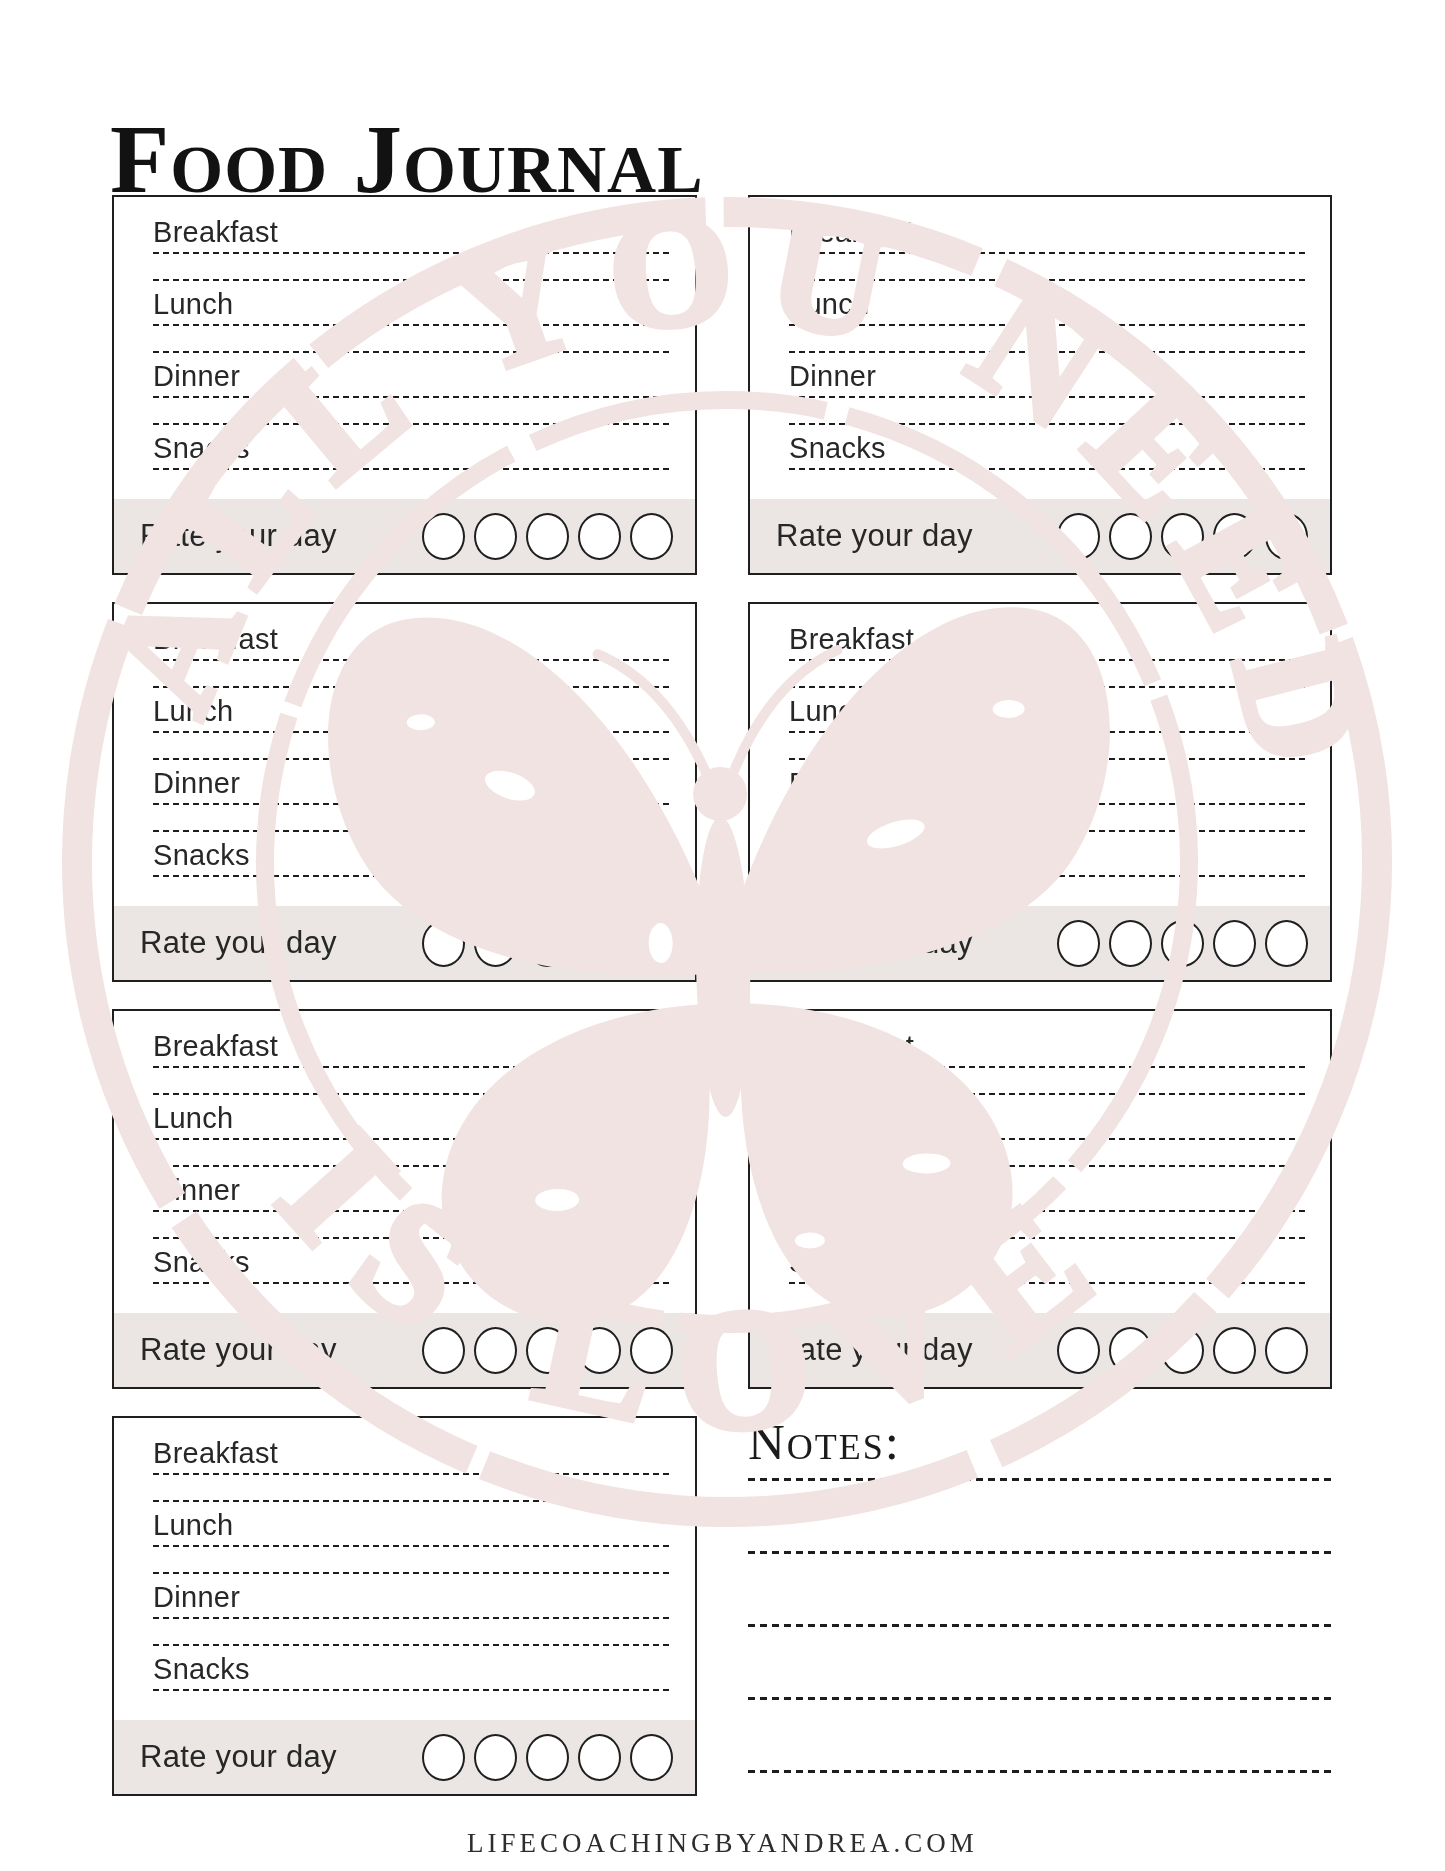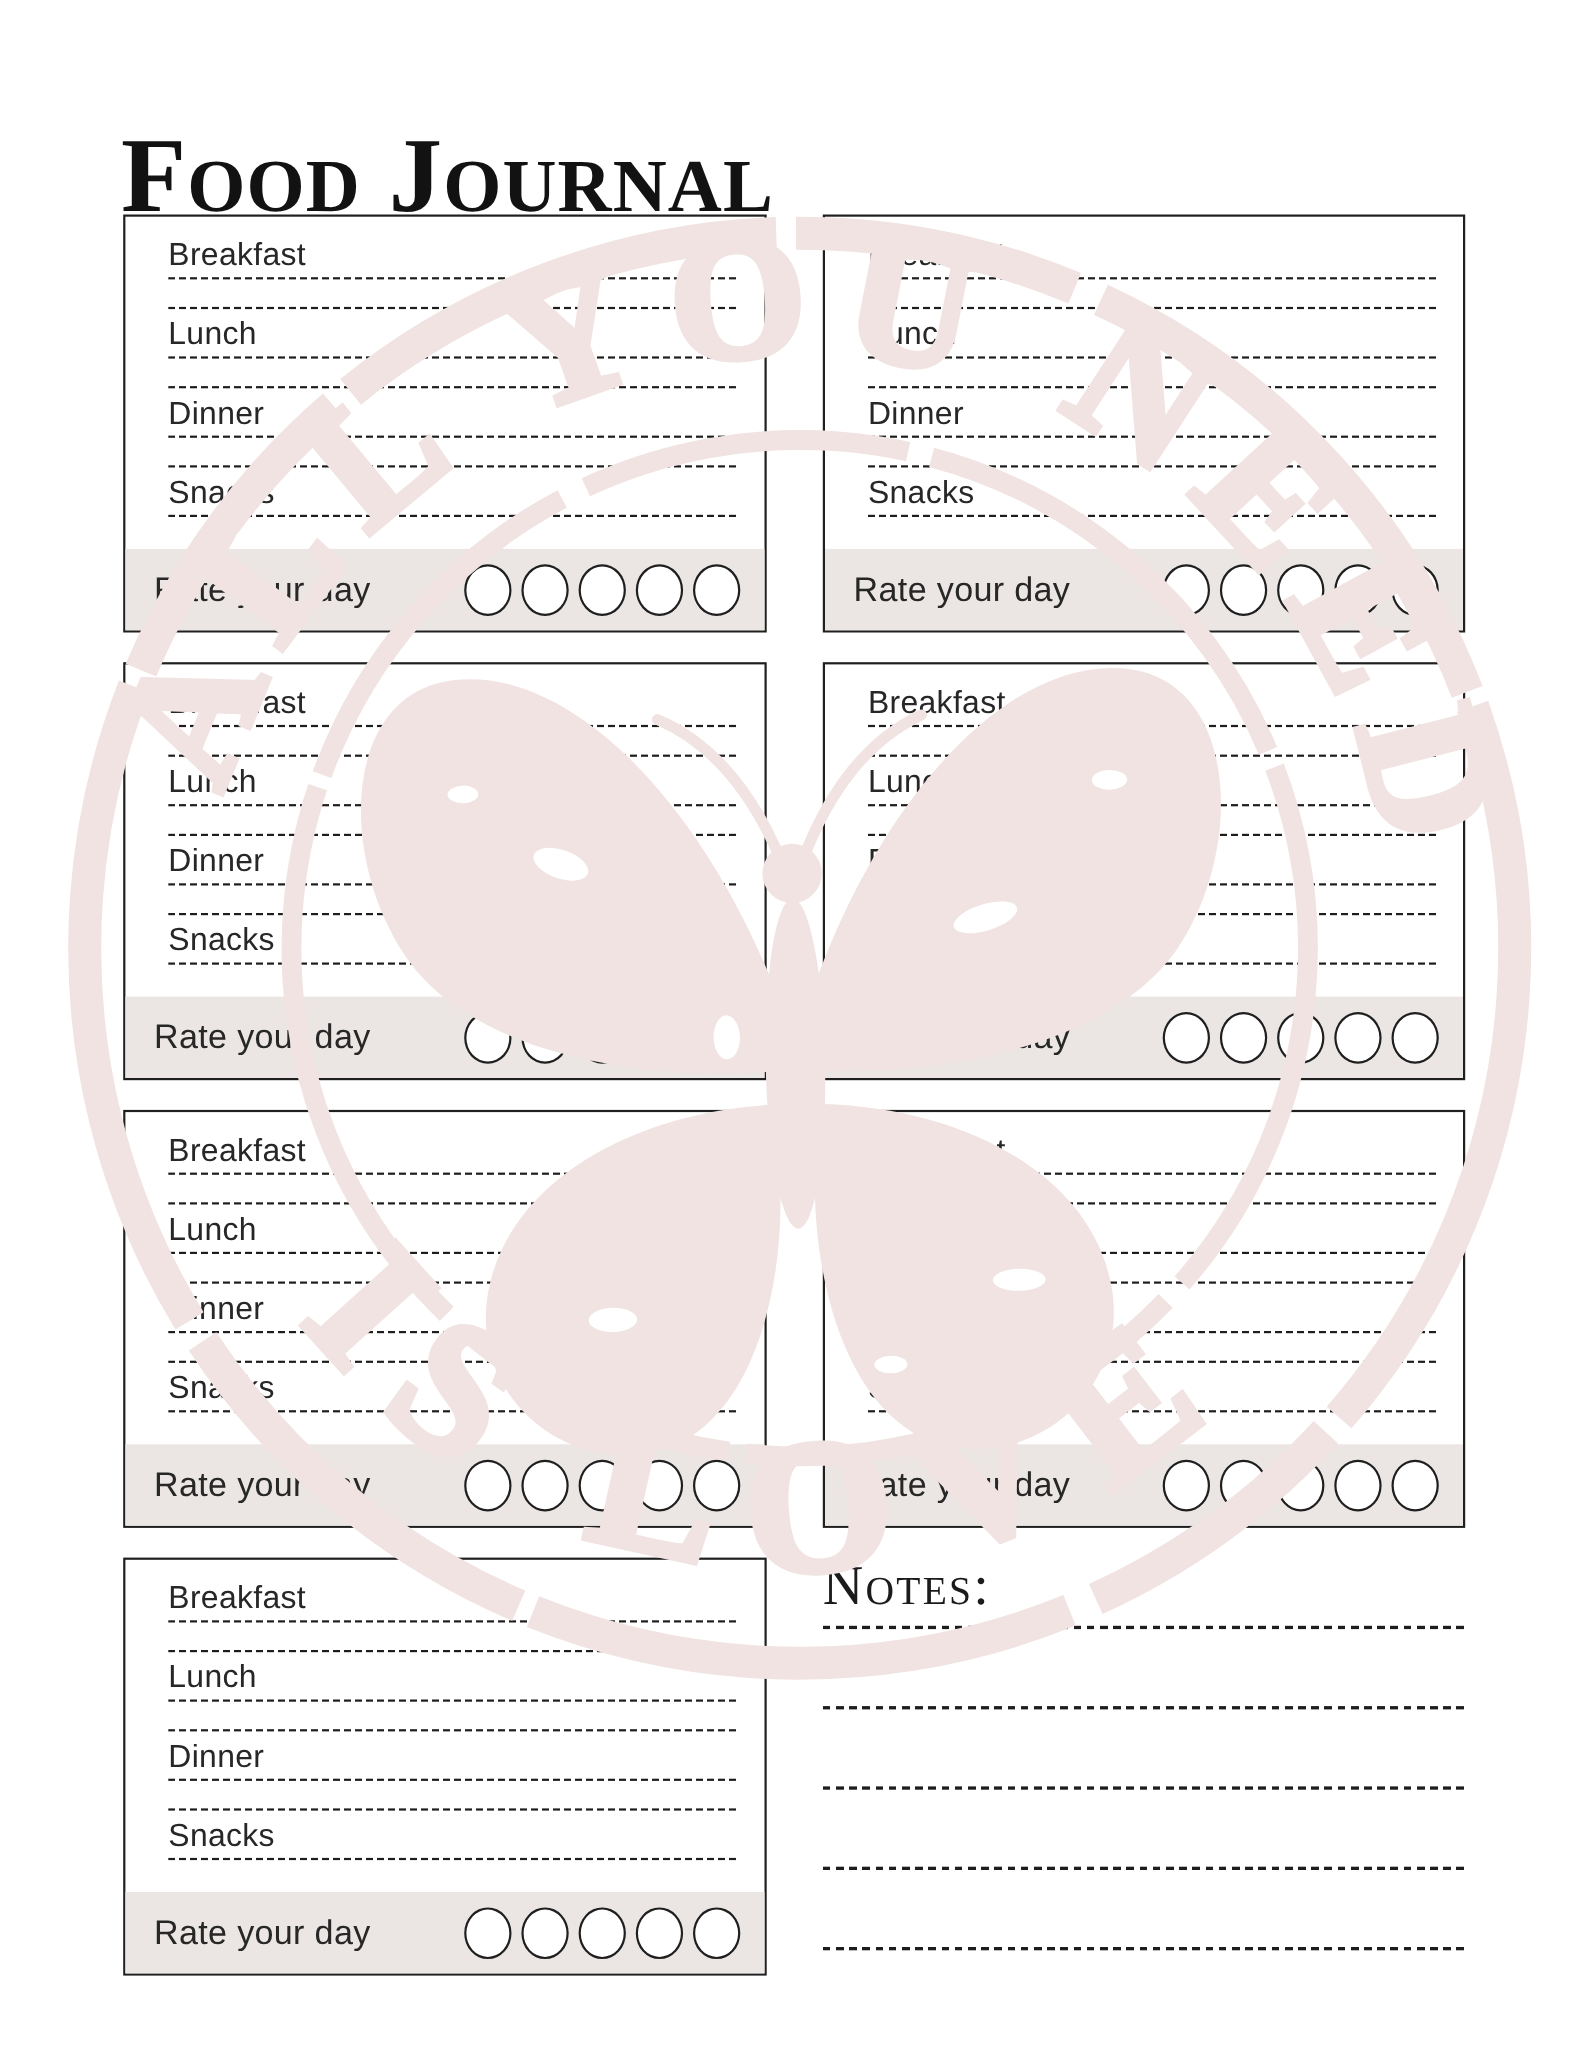--- a/index.html
+++ b/index.html
@@ -272,20 +272,21 @@
       <div>
           <div class="note-line"></div>
           <div class="note-line"></div>
           <div class="note-line"></div>
           <div class="note-line"></div>
           <div class="note-line"></div>
         </div>
     </section>
   </div>
 
+  <div class="footer">LIFECOACHINGBYANDREA.COM</div>
 
   <svg class="watermark" viewBox="0 0 1445 1871" xmlns="http://www.w3.org/2000/svg" xmlns:xlink="http://www.w3.org/1999/xlink">
     <defs>
       <path id="wmTop" d="M 187 850 A 540 540 0 0 1 1267 850"></path>
       <path id="wmBot" d="M 162 850 A 565 565 0 0 0 1292 850"></path>
     </defs>
     <g transform="rotate(4 727 850)">
       <circle cx="727" cy="850" r="650" fill="none" stroke="#f0e3e1" stroke-width="30" stroke-dasharray="420 18 260 26 500 14 380 22 600 16 300 20"></circle>
       <circle cx="727" cy="850" r="462" fill="none" stroke="#f0e3e1" stroke-width="18" stroke-dasharray="300 22 420 16 260 30 520 12 340 24"></circle>
       <text font-family="Liberation Serif, serif" font-weight="bold" font-size="158" letter-spacing="26" fill="#f0e3e1" stroke="#f0e3e1" stroke-width="7">

